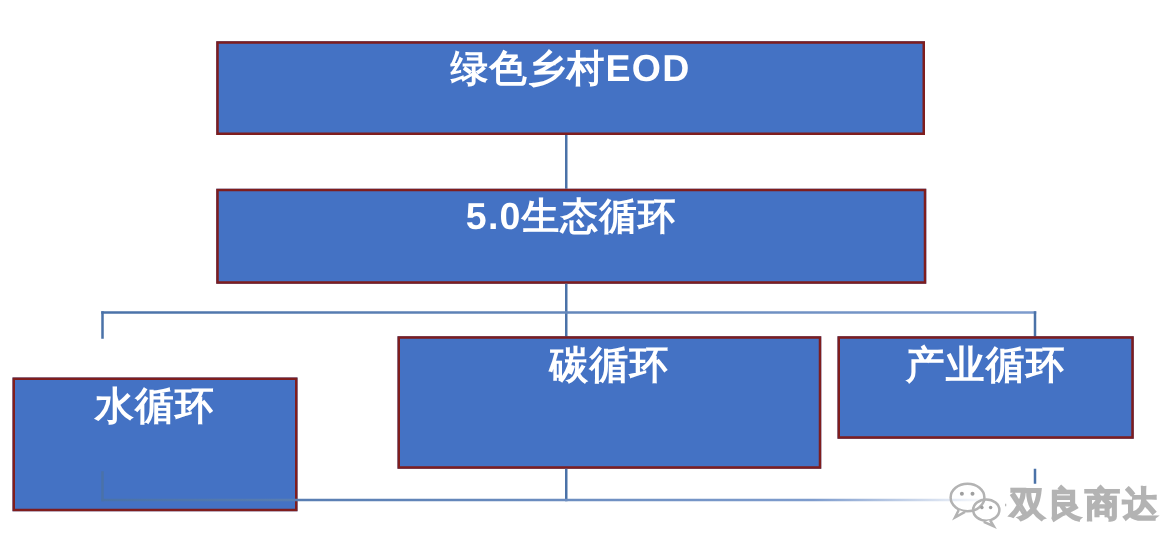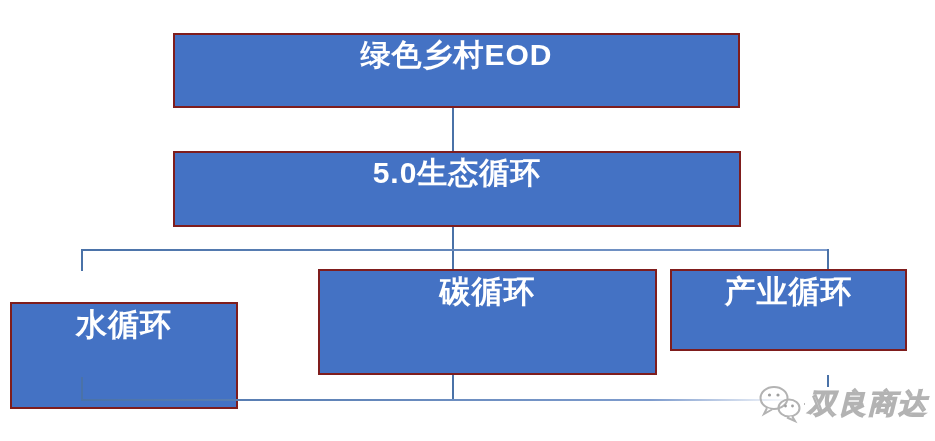--- a/index.html
+++ b/index.html
@@ -17,21 +17,21 @@
     letter-spacing:1px;
   }
   .node.big{font-size:30px;}
   .node.child{font-size:31px;}
   .conn{position:absolute;background:#4a72a8;}
   .conn.h{height:2px;background:linear-gradient(90deg,#4a72a8,#7e9ccd);}
   .conn.v{width:2px;}
   
   .watermark{
     position:absolute;left:758px;top:380px;width:170px;height:48px;
-    display:flex;align-items:center;gap:2px;font-style:italic;
+    display:flex;align-items:center;gap:2px;
   }
   .wm-text{
     font-size:28px;font-weight:bold;letter-spacing:2px;
     color:rgba(255,255,255,0.05);
     -webkit-text-stroke:1.2px #b3b3b3;
     text-shadow:0 0 1px #d9d9d9;
     white-space:nowrap;
   }
   .wm-dash{
     width:22px;height:0;border-top:2px solid #b9b9b9;margin-right:1px;

